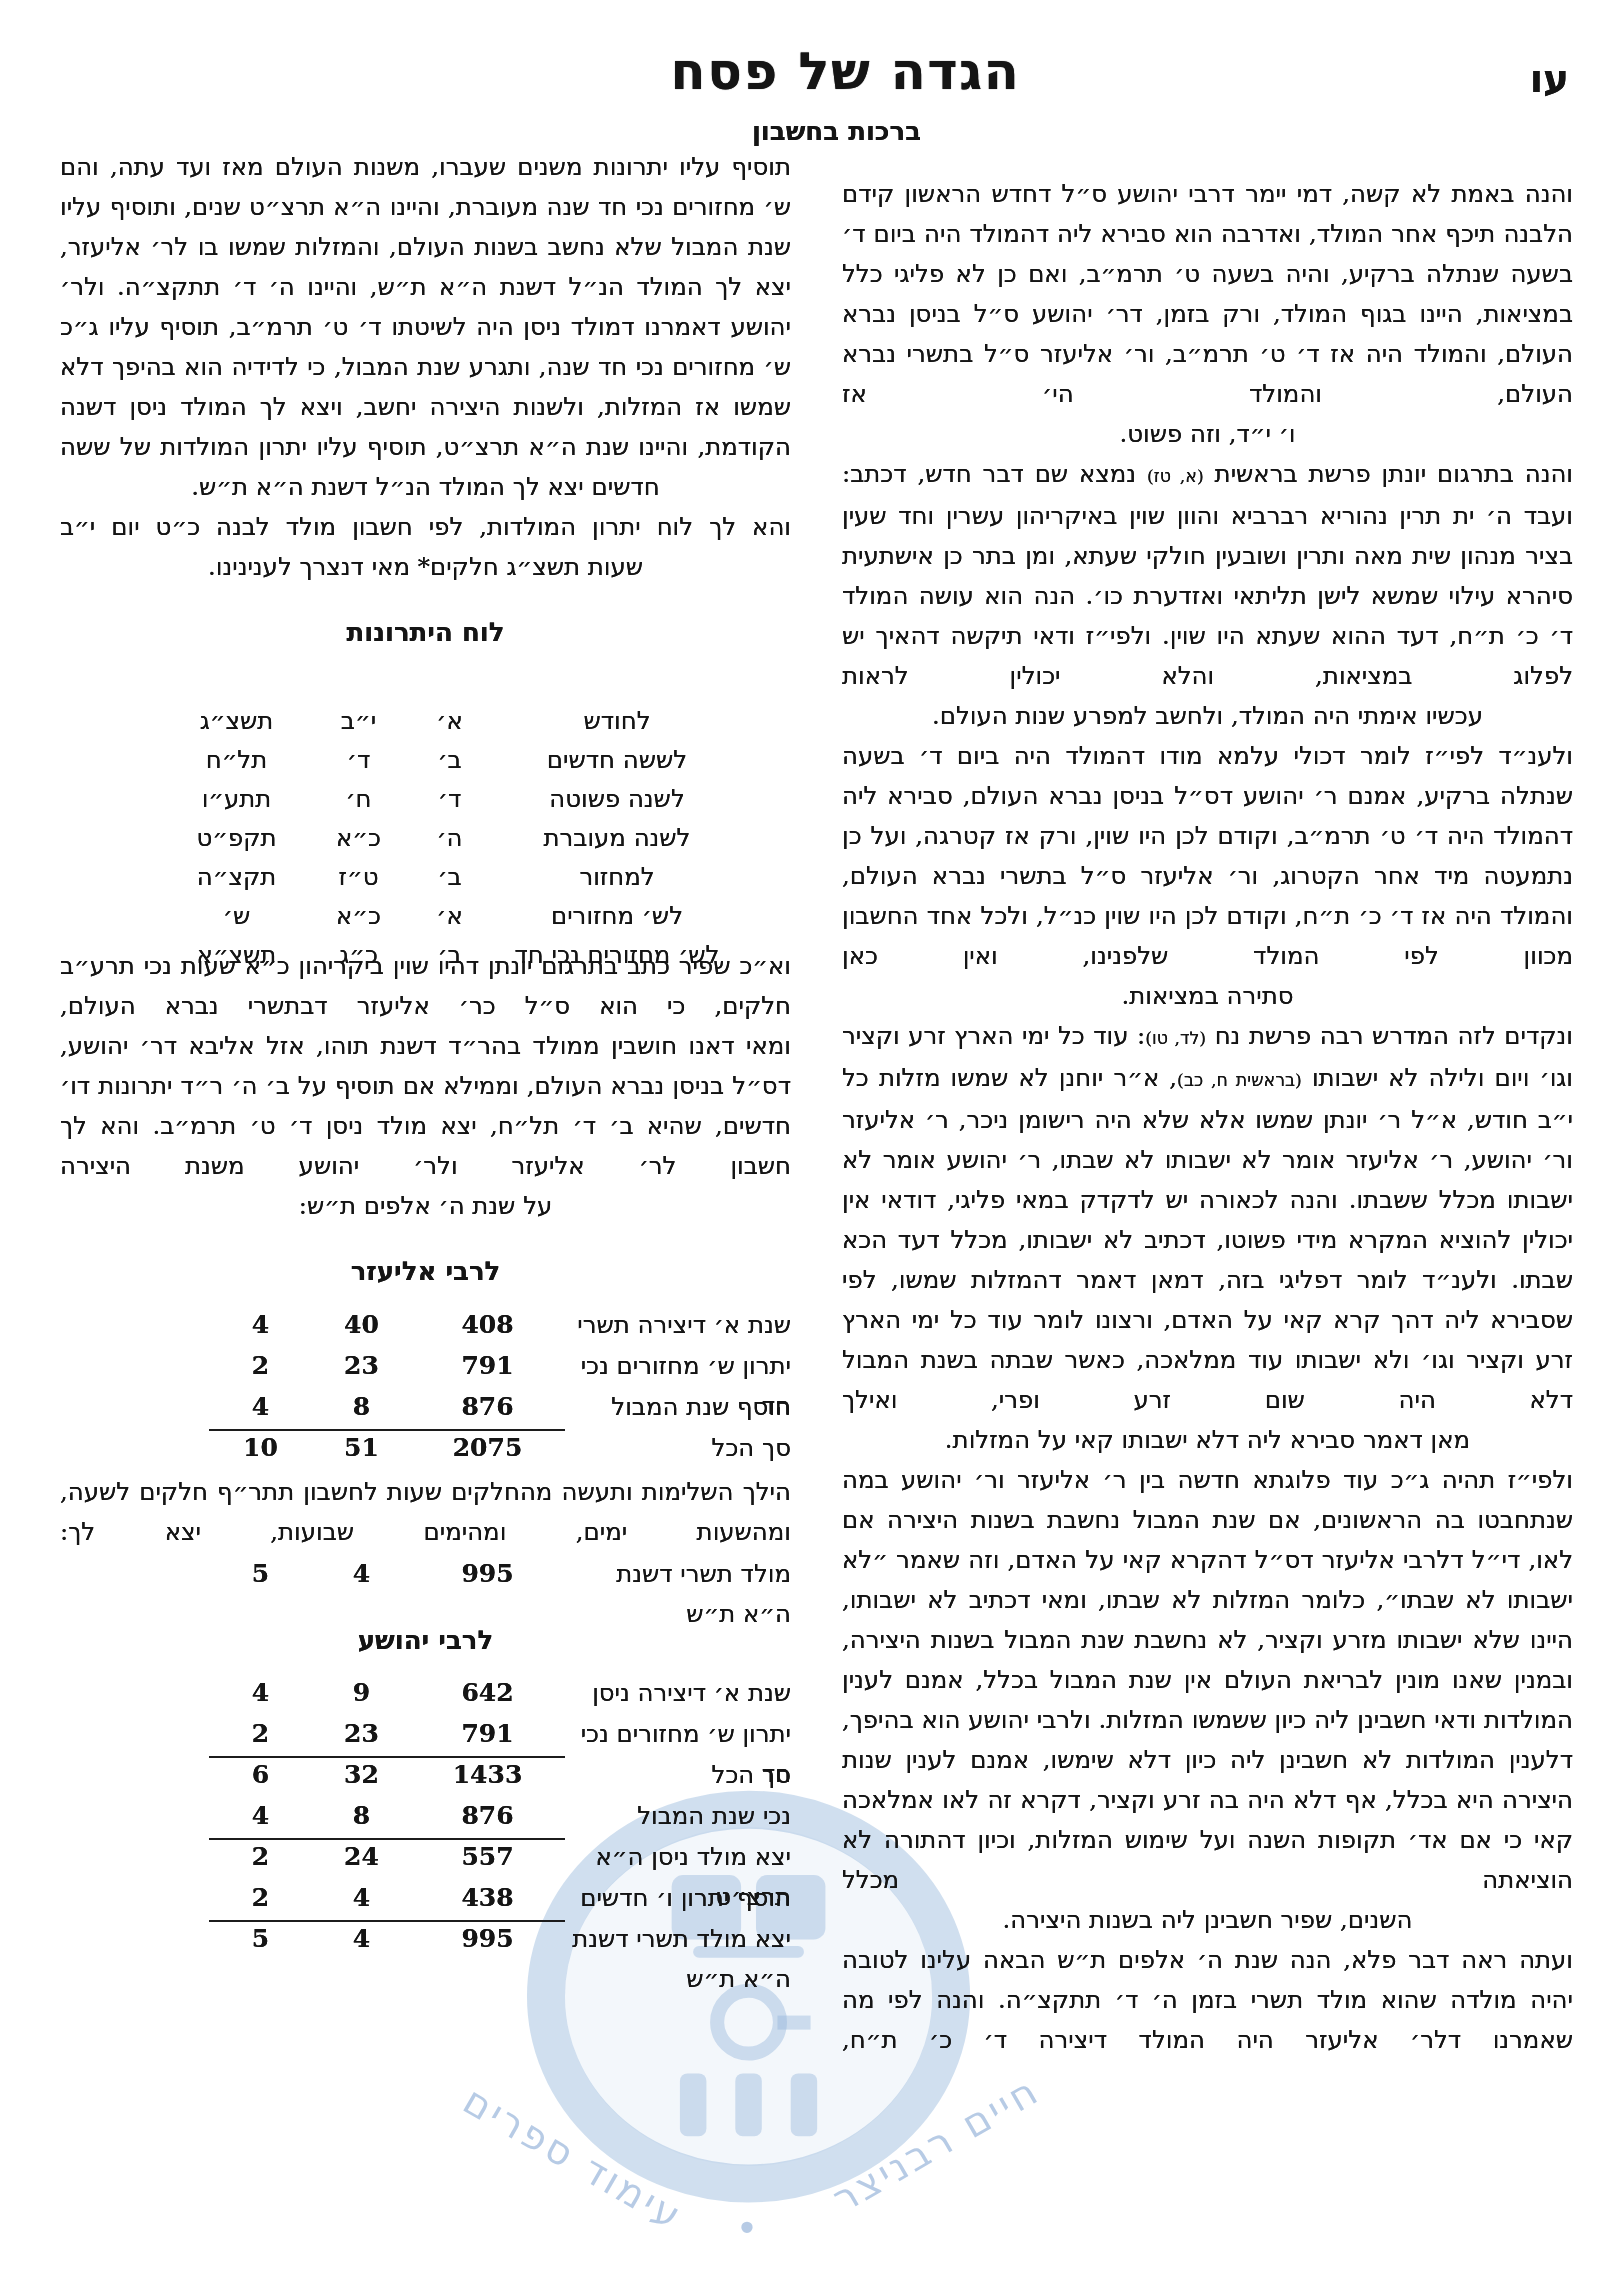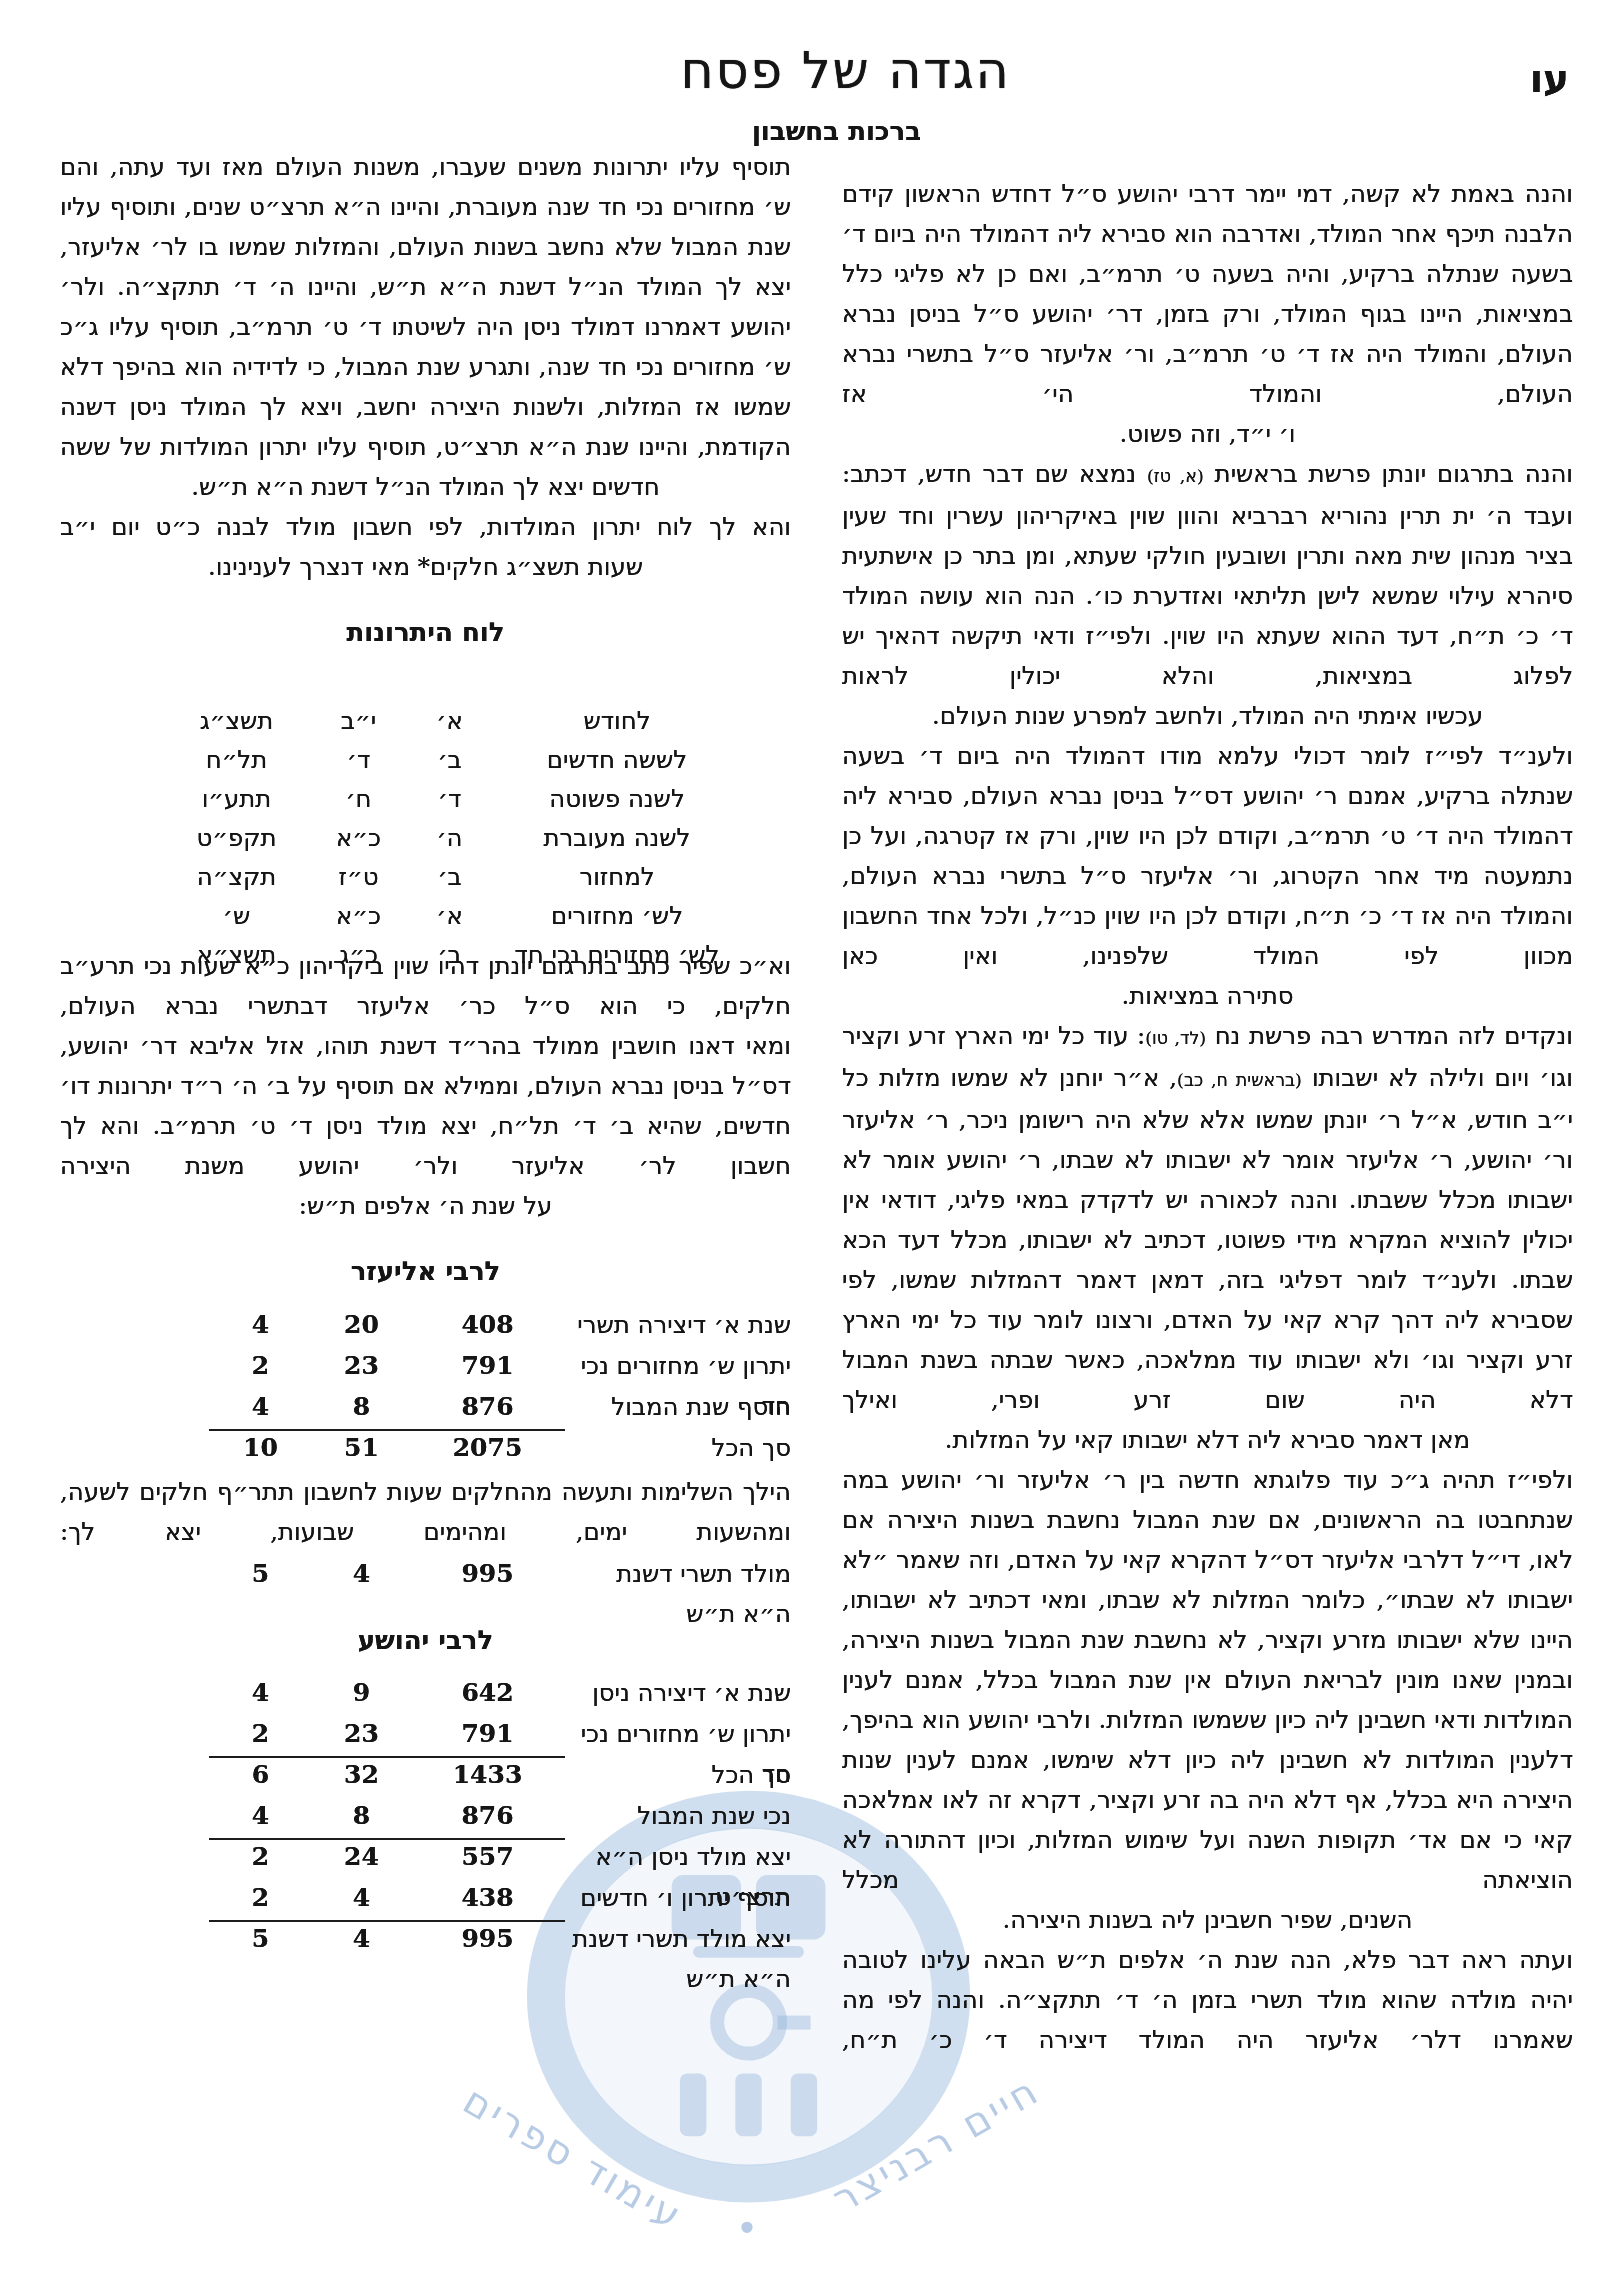--- a/index.html
+++ b/index.html
@@ -7,21 +7,21 @@
     width:1612px;height:2295px;position:relative;background:#ffffff;
     font-family:"DejaVu Serif","DejaVu Sans",serif;color:#151515;overflow:hidden;
   }
   
   .page-number{
     position:absolute;top:55px;right:43px;font-size:39px;font-weight:bold;
     text-shadow:0 0 0.5px currentColor;
   }
   .main-title{
     position:absolute;top:41px;left:79px;width:1533px;text-align:center;
-    font-size:51px;font-weight:normal;letter-spacing:1.7px;text-shadow:0 0 0.8px currentColor;
+    font-size:51px;font-weight:bold;letter-spacing:1.7px;text-shadow:0 0 0.8px currentColor;
   }
   .sub-title{
     position:absolute;top:116px;left:70px;width:1533px;text-align:center;
     font-size:26px;font-weight:bold;text-shadow:0 0 0.4px currentColor;
   }
   
   .col{
     position:absolute;width:731px;direction:rtl;font-size:24.4px;line-height:40px;
     z-index:2;text-shadow:0 0 0.4px currentColor;
   }
@@ -158,21 +158,21 @@
     </div>
     <div class="para"><span>וא״כ שפיר כתב בתרגום יונתן דהיו שוין ביקריהון כ״א שעות נכי תרע״ב חלקים, כי הוא ס״ל כר׳ אליעזר דבתשרי נברא העולם,</span></div>
     <div class="para"><span>ומאי דאנו חושבין ממולד בהר״ד דשנת תוהו, אזל אליבא דר׳ יהושע, דס״ל בניסן נברא העולם, וממילא אם תוסיף על ב׳ ה׳ ר״ד יתרונות דו׳ חדשים, שהיא ב׳ ד׳ תל״ח, יצא מולד ניסן ד׳ ט׳ תרמ״ב. והא לך חשבון לר׳ אליעזר ולר׳ יהושע משנת היצירה</span></div>
     <div class="centerline"><span>על שנת ה׳ </span><span class="b">אלפים ת״ש</span><span>:</span></div>
     <div class="tbl-heading">לרבי אליעזר</div>
     <div class="numtable">
       <div class="trow">
         <div class="tlabel">שנת א׳ דיצירה תשרי</div>
         <div class="nums">
           <div class="nday">4</div>
-          <div class="nhour">20</div>
+          <div class="nhour">40</div>
           <div class="nparts">408</div>
         </div>
       </div>
       <div class="trow">
         <div class="tlabel">יתרון ש׳ מחזורים נכי חד</div>
         <div class="nums">
           <div class="nday">2</div>
           <div class="nhour">23</div>
           <div class="nparts">791</div>
         </div>

